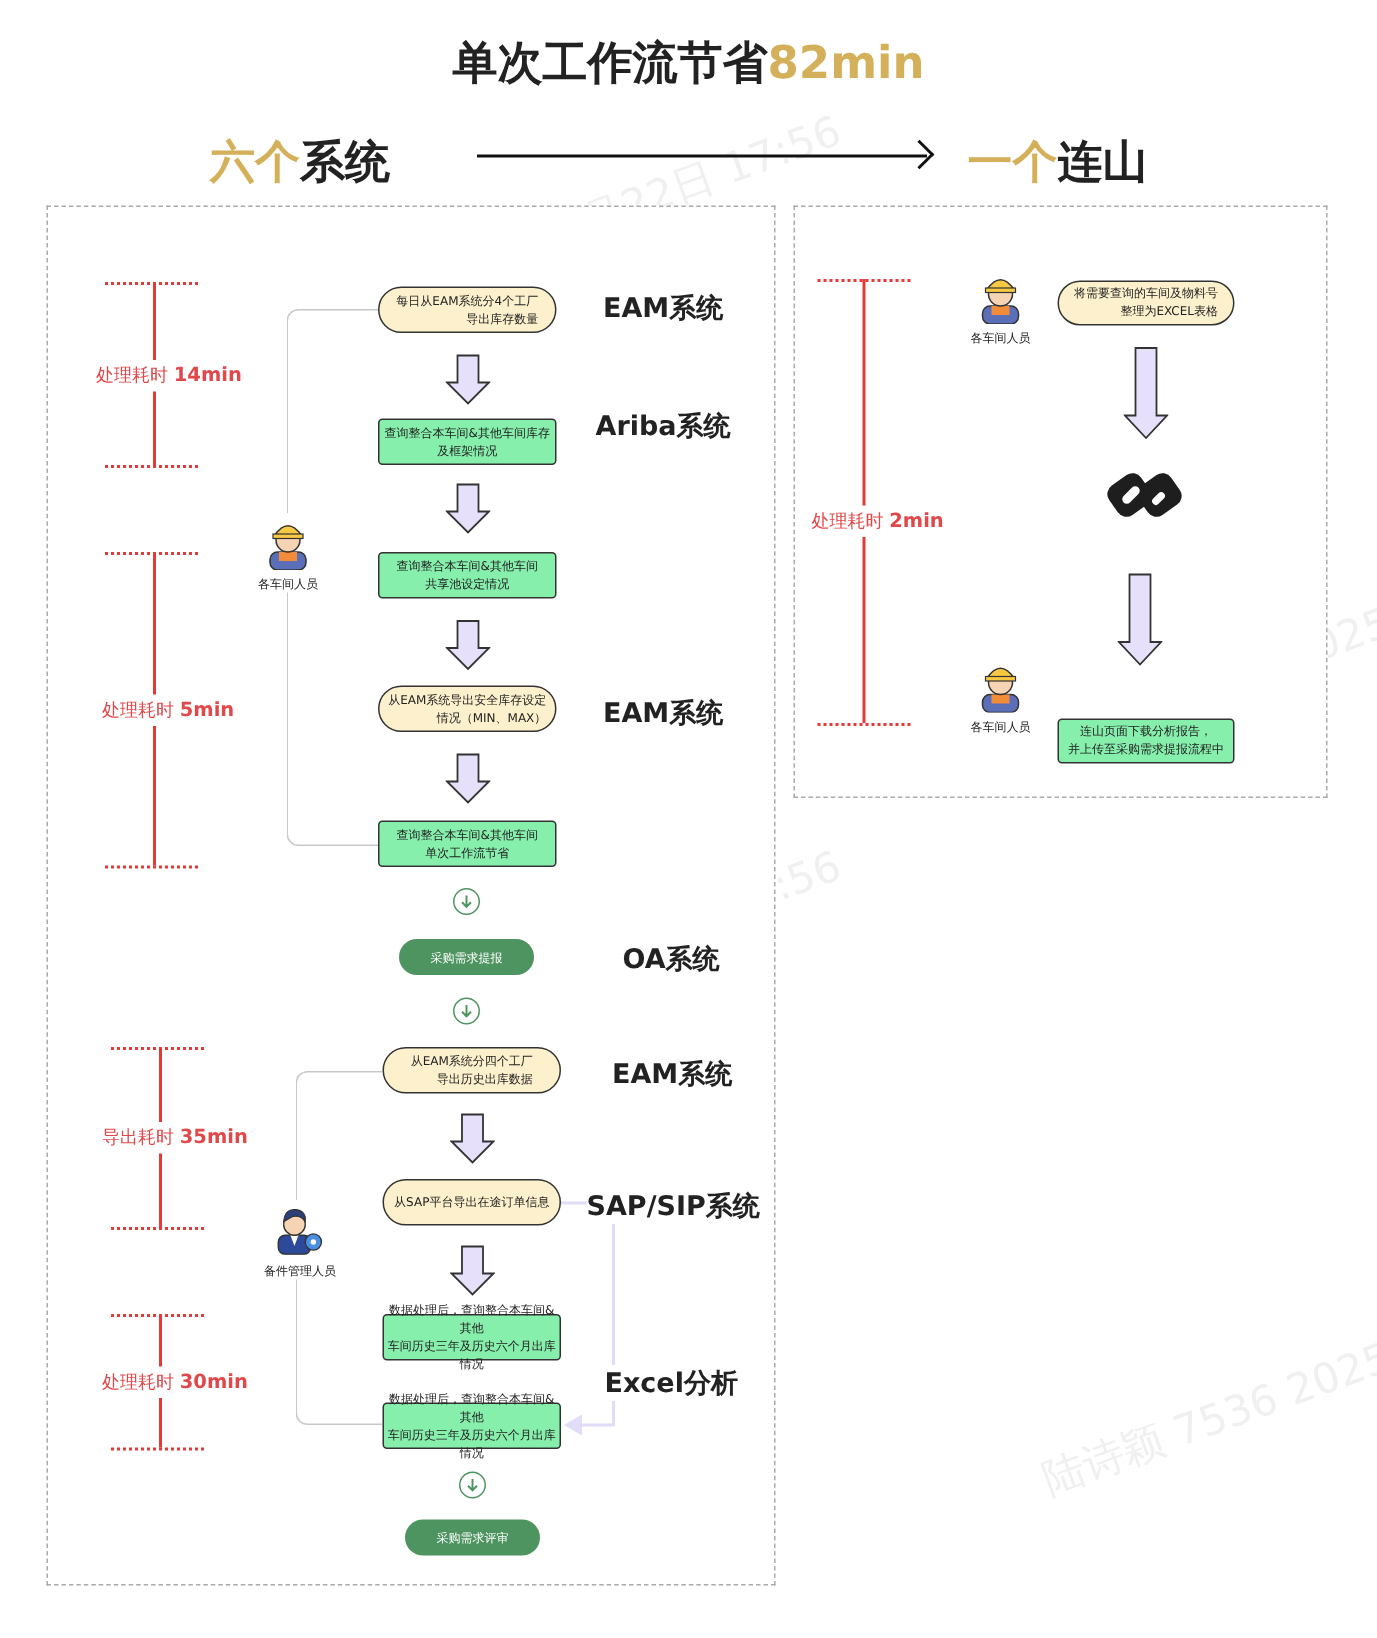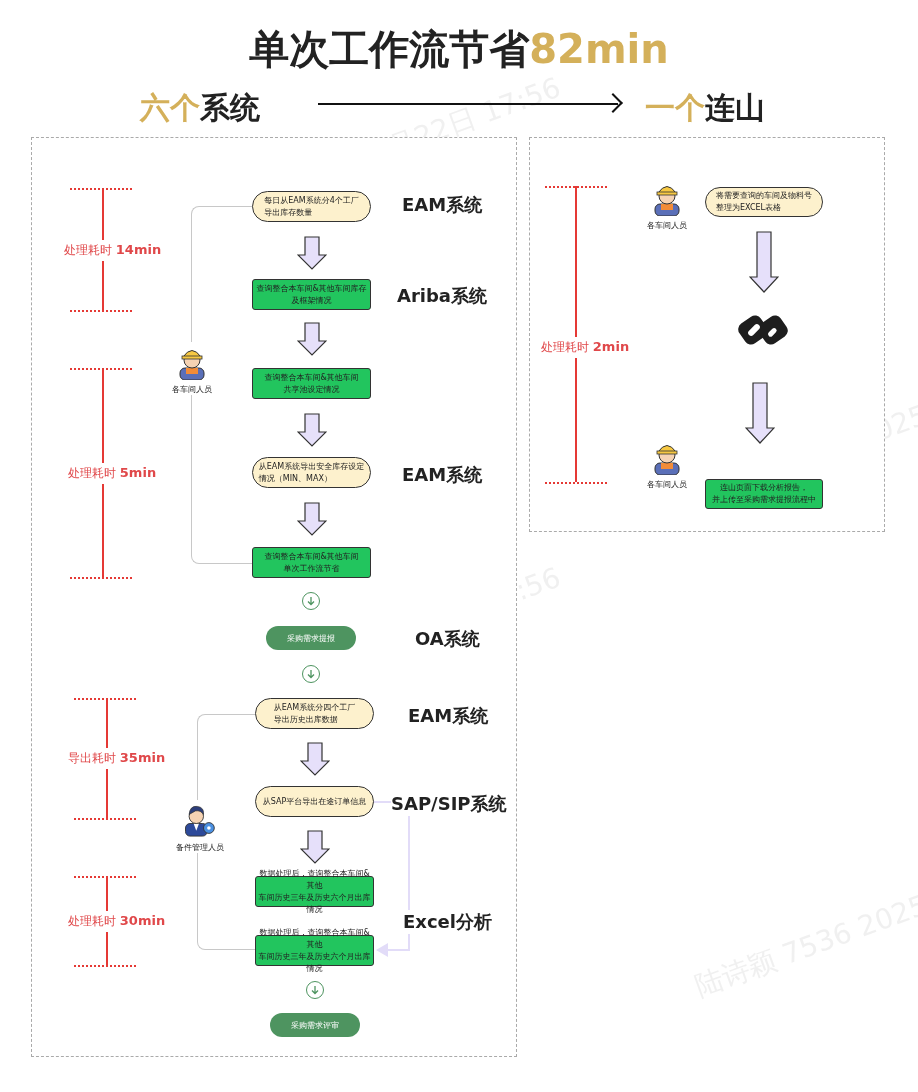--- a/index.html
+++ b/index.html
@@ -2,42 +2,42 @@
 <html><head>
   <meta charset="utf-8">
   <style>
     * { box-sizing: border-box; margin: 0; padding: 0; }
     html, body { width: 918px; height: 1092px; background: #ffffff; overflow: hidden; }
     body { position: relative; font-family: "DejaVu Sans", "Liberation Sans", sans-serif; color: #222; }
 
     .abs { position: absolute; }
 
     
-    .main-title { left: 0; width: 918px; top: 22px; text-align: center; font-size: 40px; font-weight: bold; color: #222; letter-spacing: 0px; }
+    .main-title { left: 0; width: 918px; top: 22px; text-align: center; font-size: 30px; font-weight: bold; color: #222; letter-spacing: 0px; }
     .main-title .gold { color: #d4b05a; }
     .sub-left { left: 140px; top: 88px; font-size: 30px; font-weight: bold; color: #222; }
     .sub-right { left: 645px; top: 88px; font-size: 30px; font-weight: bold; color: #222; }
     .gold { color: #d4b05a; }
     .big-arrow-line { left: 318px; top: 103px; width: 300px; height: 2px; background: #111; }
     .big-arrow-head { left: 606px; top: 96px; width: 14px; height: 14px; border-top: 2px solid #111; border-right: 2px solid #111; transform: rotate(45deg); }
 
     
     .panel { border: 1px dashed #aaaaaa; background: #fff; }
     .panel-left { left: 31px; top: 137px; width: 486px; height: 920px; }
     .panel-right { left: 529px; top: 137px; width: 356px; height: 395px; }
 
     
     .dash-h { height: 0; border-top: 2px dotted #e53935; }
     .vline { width: 2px; background: #e53935; }
     .time-label { font-size: 12px; color: #e0484a; white-space: nowrap; background: #fff; padding: 2px 0; }
     .time-label .num { font-size: 13px; font-weight: bold; }
 
     
-    .pill { border: 1.5px solid #333; border-radius: 22px; background: #fdf1cd; font-size: 8px; text-align: left; display: flex; align-items: center; justify-content: center; line-height: 1.5; color: #222; }
-    .rect { border: 1.5px solid #333; border-radius: 3px; background: #22c55e; font-size: 8px; text-align: center; display: flex; align-items: center; justify-content: center; line-height: 1.5; color: #222; }
+    .pill { border: 1.5px solid #333; border-radius: 22px; background: #fdf1cd; font-size: 8px; text-align: right; display: flex; align-items: center; justify-content: center; line-height: 1.5; color: #222; }
+    .rect { border: 1.5px solid #333; border-radius: 3px; background: #86efac; font-size: 8px; text-align: center; display: flex; align-items: center; justify-content: center; line-height: 1.5; color: #222; }
     .green-pill { background: #4e9460; border-radius: 14px; color: #fff; font-size: 8px; display: flex; align-items: center; justify-content: center; }
     .sys-label { font-size: 18px; font-weight: bold; color: #222; white-space: nowrap; text-align: center; }
 
     
     .fat-arrow { width: 30px; height: 34px; }
     .fat-arrow svg { width: 100%; height: 100%; display: block; }
     .circle-arrow { width: 18px; height: 18px; border: 1.5px solid #4e9460; border-radius: 50%; display: flex; align-items: center; justify-content: center; }
     .circle-arrow svg { width: 10px; height: 10px; }
 
     .connector { border: 1.5px solid #c8c8c8; border-right: none; border-radius: 8px 0 0 8px; }
@@ -142,21 +142,21 @@
       <path d="M8 1 H22 V19 H29 L15 33 L1 19 H8 Z" fill="#e6e0fa" stroke="#333" stroke-width="1.2"></path>
     </svg>
 </div>
 
 <div class="abs rect" style="left:252px;top:279px;width:119px;height:31px;">
   <div>
       <div>查询整合本车间&amp;其他车间库存</div>
       <div>及框架情况</div>
     </div>
 </div>
-<div class="abs sys-label" style="left:397px;top:284px;">Ariba系统</div>
+<div class="abs sys-label" style="left:397px;top:272px;">Ariba系统</div>
 
 <div class="abs fat-arrow" style="left:297px;top:322px;">
   <svg viewBox="0 0 30 34">
       <path d="M8 1 H22 V19 H29 L15 33 L1 19 H8 Z" fill="#e6e0fa" stroke="#333" stroke-width="1.2"></path>
     </svg>
 </div>
 
 <div class="abs rect" style="left:252px;top:368px;width:119px;height:31px;">
   <div>
       <div>查询整合本车间&amp;其他车间</div>

